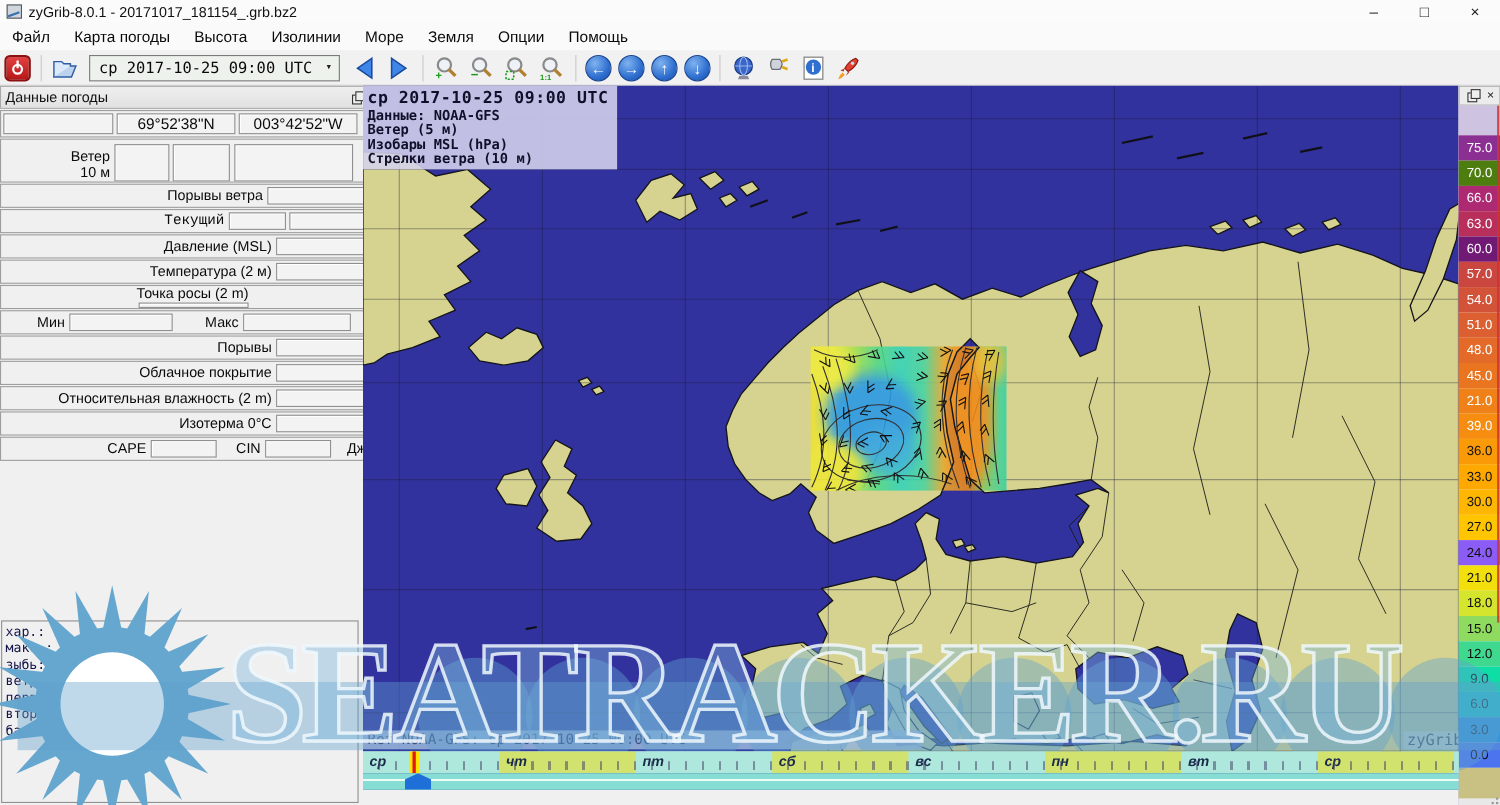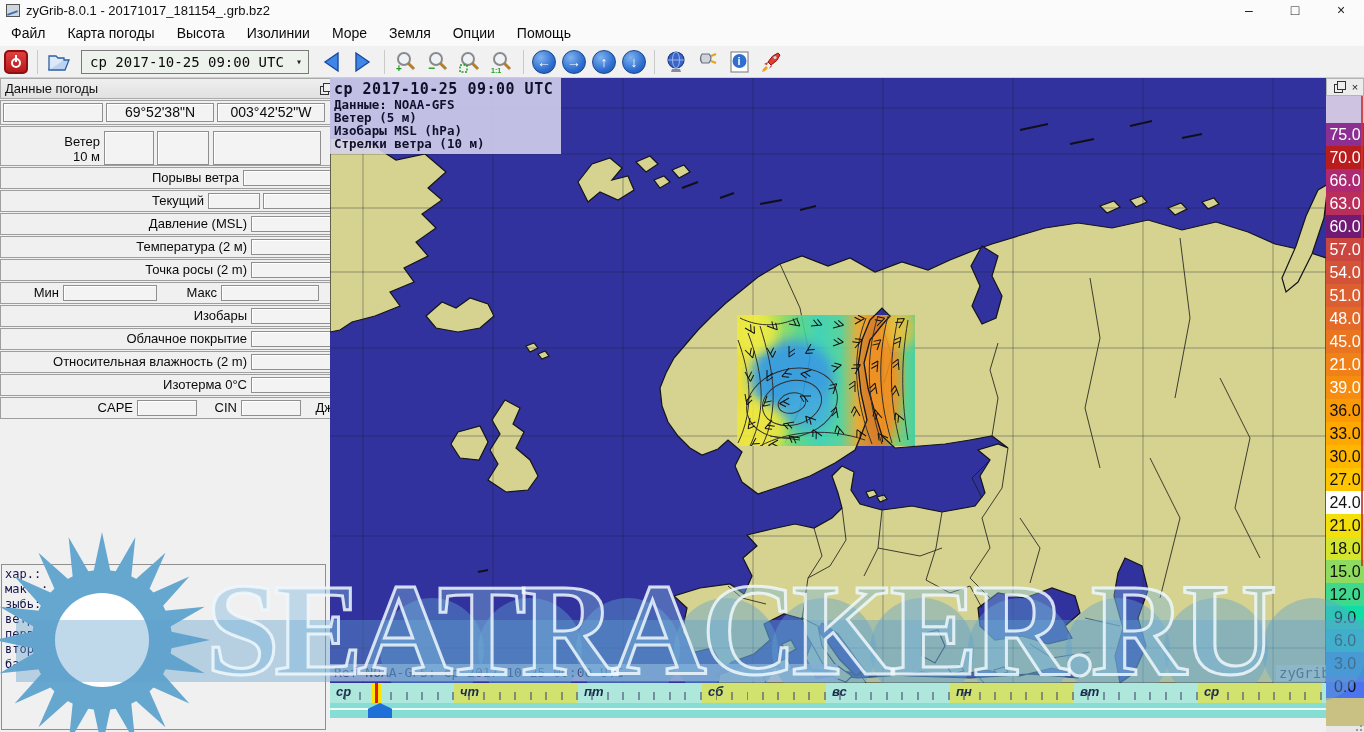--- a/index.html
+++ b/index.html
@@ -69,21 +69,21 @@
   #tmark-y { position:absolute; left:42px; top:0; width:9px; height:20px; background:#ffe400; }
   #tmark-r { position:absolute; left:45px; top:0; width:3px; height:20px; background:#e01818; }
   #sliderrow { position:absolute; left:0; top:625px; width:996px; height:15px;
                background:linear-gradient(#86ddd3 0 5px, #eefcf8 5px 7px, #86ddd3 7px 100%); }
   #shandle { position:absolute; left:38px; top:0; width:24px; height:15px; background:#1e6fd8;
              clip-path:polygon(50% 0, 100% 38%, 100% 100%, 0 100%, 0 38%); }
   #bottomstrip { position:absolute; left:0; top:640px; width:996px; height:14px; background:#f0f0f0; }
   
   #scalepanel { position:absolute; left:1326px; top:78px; width:38px; height:654px; background:#ececec; }
   #scaletitle { height:18px; background:#ececec; border:1px solid #b5b5b5; display:flex; align-items:center; justify-content:flex-end; padding:0 2px; }
-  .seg { width:38px; height:23px; line-height:23px; text-align:center; font-size:16px; }
+  .seg { width:38px; height:23px; line-height:23px; text-align:center; font-size:12px; }
   #seg-top { width:38px; height:27px; background:#cfc3e2; }
   #seg-bottom { width:38px; height:28px; background:#c9c083; }
   #griparea { width:38px; height:6px; background:#e8e8e8; position:relative; }
   #griparea i { position:absolute; right:2px; bottom:1px; width:2px; height:2px; background:#999; box-shadow:-4px 0 #999, 0 -4px #999; }
   #rededge { position:absolute; left:1361px; top:96px; width:2px; height:470px; background:#cc3434; opacity:0.85; }
   
   #wm { position:absolute; inset:0; pointer-events:none; z-index:50; }
   #wm-band { position:absolute; left:16px; top:620px; width:1348px; height:62px; background:rgba(95,160,205,0.40); }
   #wm-text { position:absolute; left:206px; top:560px; width:1200px; height:150px;
              font-family:"Liberation Serif", serif; font-weight:bold; font-size:132px; line-height:140px;
@@ -243,50 +243,50 @@
     <div class="cell" style="width:50px; height:34px;"></div>
     <div class="cell" style="width:52px; height:34px; margin-left:3px;"></div>
     <div class="cell" style="width:108px; height:34px; margin-left:4px;"></div>
   </div>
 
   <div class="prow" style="height:22px;">
     <div class="lbl" style="flex:1;">Порывы ветра</div>
     <div class="cell" style="width:108px; margin-right:2px;"></div>
   </div>
 
-  <div class="prow" style="height:22px;">
+  <div class="prow" style="height:22px;font-family:Liberation Mono, monospace;">
     <div class="lbl" style="flex:1;">Текущий</div>
     <div class="cell" style="width:52px;"></div>
     <div class="cell" style="width:88px; margin:0 2px 0 3px;"></div>
   </div>
 
   <div class="prow" style="height:22px;">
     <div class="lbl" style="flex:1;">Давление (MSL)</div>
     <div class="cell" style="width:100px; margin-right:2px;"></div>
   </div>
 
   <div class="prow" style="height:22px;">
     <div class="lbl" style="flex:1;text-align:right;">Температура (2 м)</div>
     <div class="cell" style="width:100px; margin-right:2px;"></div>
   </div>
 
-  <div class="prow" style="height:22px;">
+  <div class="prow" style="height:22px;flex-direction:column;">
     <div class="lbl" style="flex:1;">Точка росы (2 m)</div>
     <div class="cell" style="width:100px; margin-right:2px;"></div>
   </div>
 
   <div class="prow" style="height:22px;">
     <div class="lbl" style="width:62px;">Мин</div>
     <div class="cell" style="width:94px;"></div>
     <div class="lbl" style="width:64px;">Макс</div>
     <div class="cell" style="width:98px; margin-right:2px;"></div>
   </div>
 
   <div class="prow" style="height:22px;">
-    <div class="lbl" style="flex:1;">Изобары</div>
+    <div class="lbl" style="flex:1;">Порывы</div>
     <div class="cell" style="width:100px; margin-right:2px;"></div>
   </div>
 
   <div class="prow" style="height:22px;">
     <div class="lbl" style="flex:1;">Облачное покрытие</div>
     <div class="cell" style="width:100px; margin-right:2px;"></div>
   </div>
 
   <div class="prow" style="height:22px;">
     <div class="lbl" style="flex:1;">Относительная влажность (2 m)</div>
@@ -552,36 +552,36 @@
   <div id="bottomstrip"></div>
 </div>
 
 <div id="scalepanel">
   <div id="scaletitle">
     <span class="mini-ic dock-ic"></span>
     <span class="mini-ic">×</span>
   </div>
   <div id="seg-top" style="background-color: rgb(207, 195, 226);"></div>
   <div class="seg" style="background-color: rgb(139, 47, 146); color: rgb(255, 255, 255);">75.0</div>
-  <div class="seg" style="background-color: #b91c1c; color: rgb(255, 255, 255);">70.0</div>
+  <div class="seg" style="background-color: #4d7c0f; color: rgb(255, 255, 255);">70.0</div>
   <div class="seg" style="background-color: rgb(173, 42, 114); color: rgb(255, 255, 255);">66.0</div>
   <div class="seg" style="background-color: rgb(184, 47, 91); color: rgb(255, 255, 255);">63.0</div>
   <div class="seg" style="background-color: #701a75; color: rgb(255, 255, 255);">60.0</div>
   <div class="seg" style="background-color: rgb(202, 70, 63); color: rgb(255, 255, 255);">57.0</div>
   <div class="seg" style="background-color: rgb(211, 83, 57); color: rgb(255, 255, 255);">54.0</div>
   <div class="seg" style="background-color: rgb(220, 95, 49); color: rgb(255, 255, 255);">51.0</div>
   <div class="seg" style="background-color: rgb(227, 106, 41); color: rgb(255, 255, 255);">48.0</div>
   <div class="seg" style="background-color: rgb(234, 117, 33); color: rgb(255, 255, 255);">45.0</div>
   <div class="seg" style="background-color: rgb(240, 129, 25); color: rgb(255, 255, 255);">21.0</div>
   <div class="seg" style="background-color: rgb(246, 141, 16); color: rgb(255, 255, 255);">39.0</div>
   <div class="seg" style="background-color: rgb(251, 154, 7); color: rgb(16, 16, 16);">36.0</div>
   <div class="seg" style="background-color: rgb(255, 168, 0); color: rgb(16, 16, 16);">33.0</div>
   <div class="seg" style="background-color: rgb(255, 182, 0); color: rgb(16, 16, 16);">30.0</div>
   <div class="seg" style="background-color: rgb(255, 197, 0); color: rgb(16, 16, 16);">27.0</div>
-  <div class="seg" style="background-color: #ffffff; color: rgb(16, 16, 16);">24.0</div>
+  <div class="seg" style="background-color: #8b5cf6; color: rgb(16, 16, 16);">24.0</div>
   <div class="seg" style="background-color: rgb(243, 223, 12); color: rgb(16, 16, 16);">21.0</div>
   <div class="seg" style="background-color: rgb(213, 229, 45); color: rgb(16, 16, 16);">18.0</div>
   <div class="seg" style="background-color: rgb(143, 219, 96); color: rgb(16, 16, 16);">15.0</div>
   <div class="seg" style="background-color: rgb(63, 216, 143); color: rgb(16, 16, 16);">12.0</div>
   <div class="seg" style="background-color: rgb(14, 221, 166); color: rgb(16, 16, 16);">9.0</div>
   <div class="seg" style="background-color: rgb(12, 201, 196); color: rgb(16, 16, 16);">6.0</div>
   <div class="seg" style="background-color: rgb(31, 143, 223); color: rgb(16, 16, 16);">3.0</div>
   <div class="seg" style="background-color: rgb(75, 116, 238); color: rgb(16, 16, 16);">0.0</div>
   <div id="seg-bottom" style="background-color: rgb(201, 192, 131);"></div>
   <div id="griparea">

